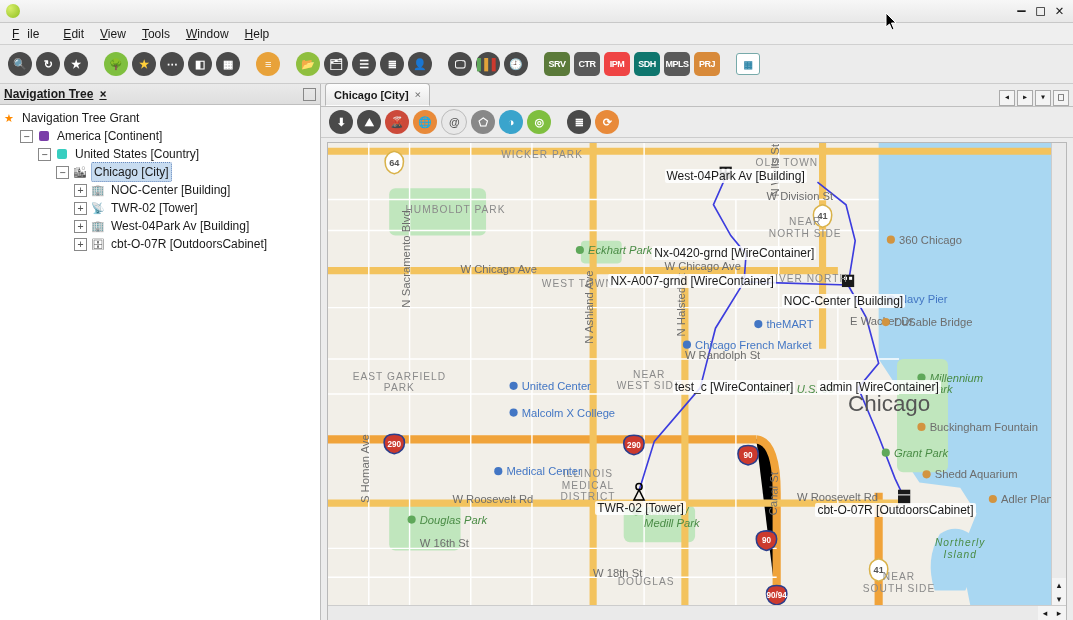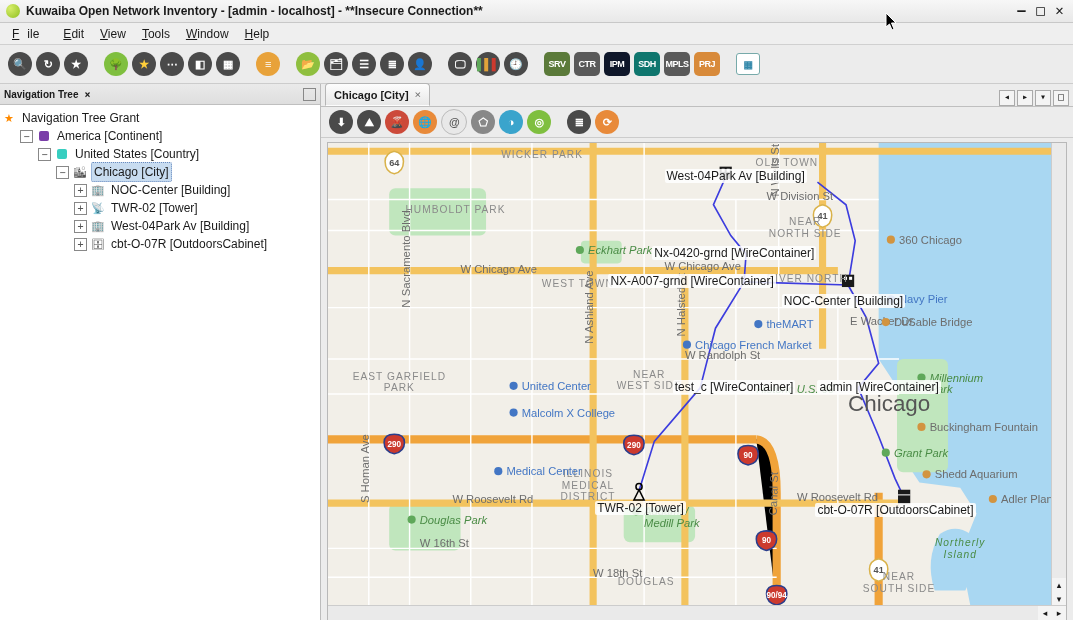--- a/index.html
+++ b/index.html
@@ -98,22 +98,23 @@
     flex-direction: column;
   }
   .tabhdr {
     height: 20px;
     background: linear-gradient(#eaeaea,#dedede);
     border-bottom: 1px solid #bfbfbf;
     display: flex;
     align-items: center;
     padding: 0 4px;
     font-weight: bold;
-    font-size: 10px;
+    font-size: 12px;
     gap: 6px;
+    text-decoration: underline;
   }
   .tabhdr .close { font-family: monospace; }
   .tabhdr .grow { flex:1; }
   .tabhdr .sq { width:11px;height:11px;border:1px solid #888; }
 
   .tree {
     padding: 4px 2px;
     font-size: 12px;
     line-height: 18px;
     user-select: none;
@@ -244,21 +245,20 @@
     top: 12px; left: 885px;
     pointer-events:none;
   }
 
 </style>
 </head>
 <body>
 
 <div class="titlebar">
   <div class="app-icon"></div>
-  <span>Kuwaiba Open Network Inventory - [admin - localhost] - **Insecure Connection**</span>
   <div class="spacer"></div>
   <div class="winbtn">—</div>
   <div class="winbtn">□</div>
   <div class="winbtn">✕</div>
 </div>
 
 <svg class="cursor" viewBox="0 0 14 20">
   <path d="M1 1 L1 15 L4.5 12 L7 18 L9 17 L6.5 11 L11 11 Z" fill="#000" stroke="#fff" stroke-width="1"></path>
 </svg>
 
@@ -293,21 +293,21 @@
   <div class="tbtn">🖵</div>
   <div class="tbtn" style="color:#fff">
      <span style="color:#5fa85a">▌</span>
       <span style="color:#e2a23a">▌</span>
       <span style="color:#cc3a2e">▌</span>
   </div>
   <div class="tbtn">🕘</div>
   <div class="sep"></div>
   <div class="tbtn badge" style="background:#5b7a3a">SRV</div>
   <div class="tbtn badge" style="background:#5a5a5a">CTR</div>
-  <div class="tbtn badge" style="background:#0f172a">IPM</div>
+  <div class="tbtn badge" style="background:#ef4444">IPM</div>
   <div class="tbtn badge" style="background:#0f766e">SDH</div>
   <div class="tbtn badge" style="background:#5a5a5a">MPLS</div>
   <div class="tbtn badge" style="background:#d88a3a">PRJ</div>
   <div class="sep"></div>
   <div class="tbtn calendar">▦</div>
 </div>
 
 <div class="split">
 
   <div class="left">

